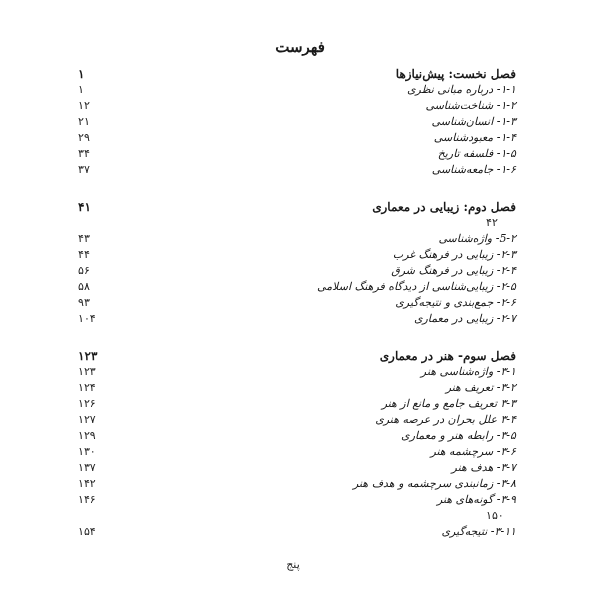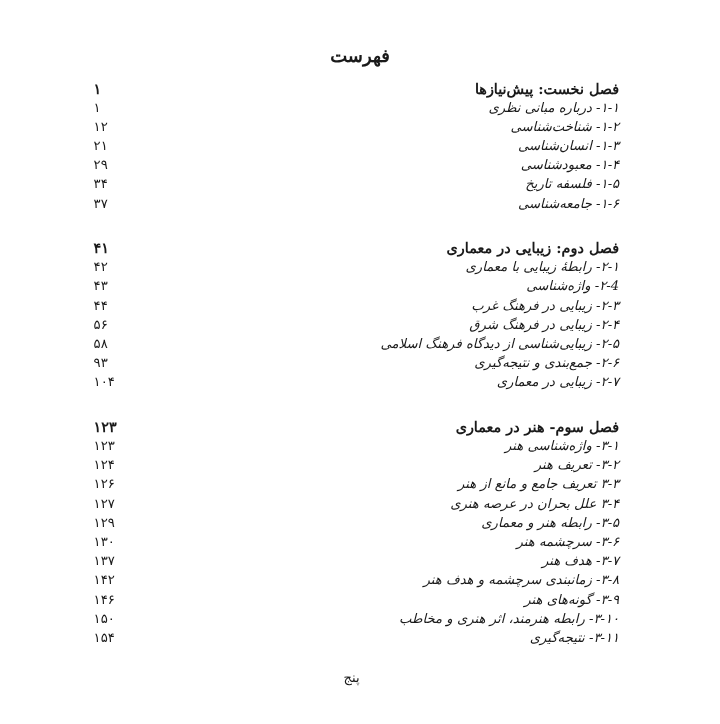--- a/index.html
+++ b/index.html
@@ -55,25 +55,24 @@
       <span class="page">۳۷</span>
     </div>
 </div>
 
 <div class="toc" id="ch2">
   <div class="row heading">
     <span class="title">فصل دوم: زیبایی در معماری</span>
     <span class="page">۴۱</span>
   </div>
   <div class="row item">
-      <span class="title">۲-۱- رابطهٔ زیبایی با معماری</span>
       <span class="page">۴۲</span>
     </div>
   <div class="row item">
-      <span class="title">۲-4- واژه‌شناسی</span>
+      <span class="title">5-۲- واژه‌شناسی</span>
       <span class="page">۴۳</span>
     </div>
   <div class="row item">
       <span class="title">۲-۳- زیبایی در فرهنگ غرب</span>
       <span class="page">۴۴</span>
     </div>
   <div class="row item">
       <span class="title">۲-۴- زیبایی در فرهنگ شرق</span>
       <span class="page">۵۶</span>
     </div>
@@ -126,21 +125,20 @@
     </div>
   <div class="row item">
       <span class="title">۳-۸- زمانبندی سرچشمه و هدف هنر</span>
       <span class="page">۱۴۲</span>
     </div>
   <div class="row item">
       <span class="title">۳-۹- گونه‌های هنر</span>
       <span class="page">۱۴۶</span>
     </div>
   <div class="row item">
-      <span class="title">۳-۱۰- رابطه هنرمند، اثر هنری و مخاطب</span>
       <span class="page">۱۵۰</span>
     </div>
   <div class="row item">
       <span class="title">۳-۱۱- نتیجه‌گیری</span>
       <span class="page">۱۵۴</span>
     </div>
 </div>
 
 <div class="footer">پنج</div>
 

